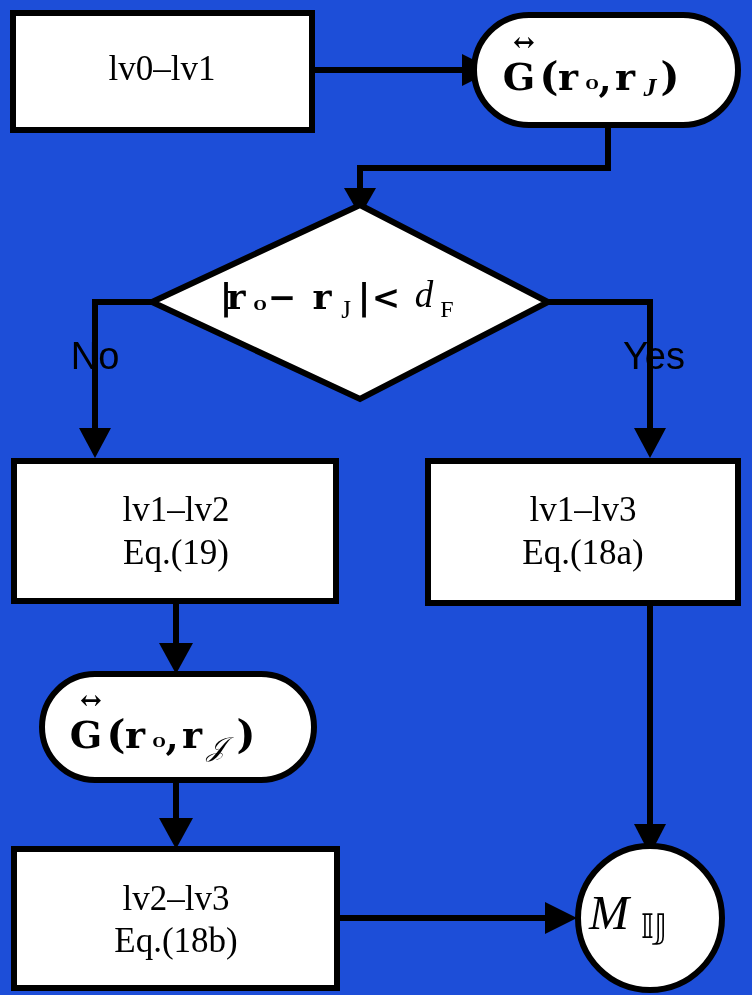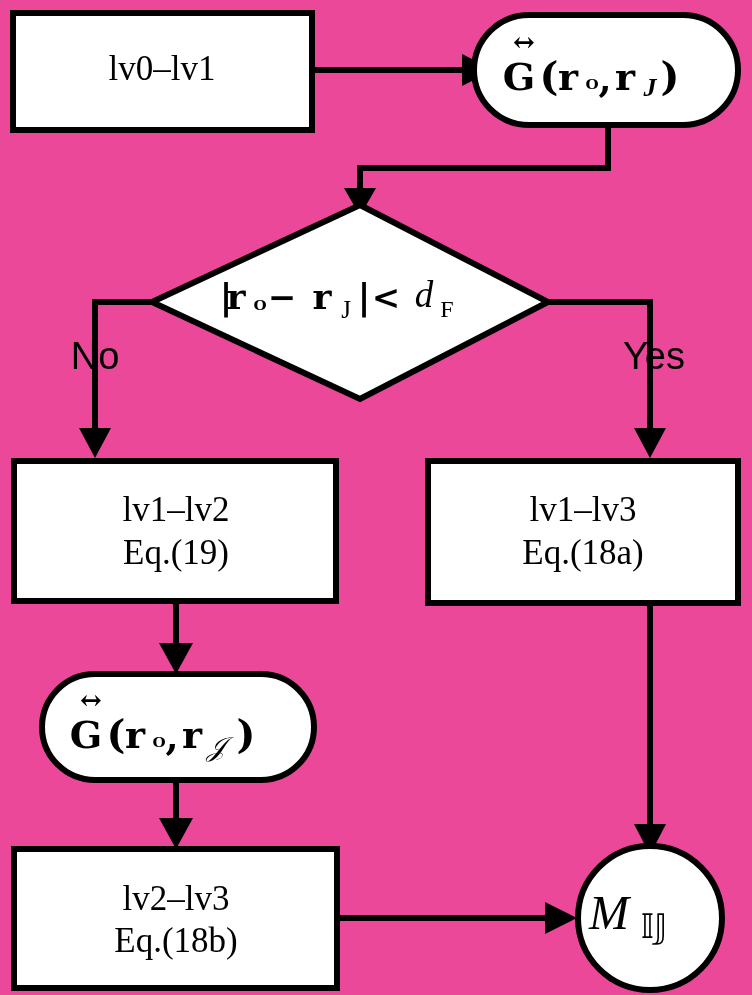--- a/index.html
+++ b/index.html
@@ -10,21 +10,21 @@
   body {
     width: 752px;
     height: 995px;
     font-family: "Liberation Serif", serif;
     overflow: hidden;
   }
   #flowchart-root {
     position: relative;
     width: 752px;
     height: 995px;
-    background: #ec4899;
+    background: #1d4ed8;
   }
   svg#diagram {
     display: block;
     width: 752px;
     height: 995px;
   }
   .node-shape {
     fill: #ffffff;
     stroke: #000000;
     stroke-width: 6;

